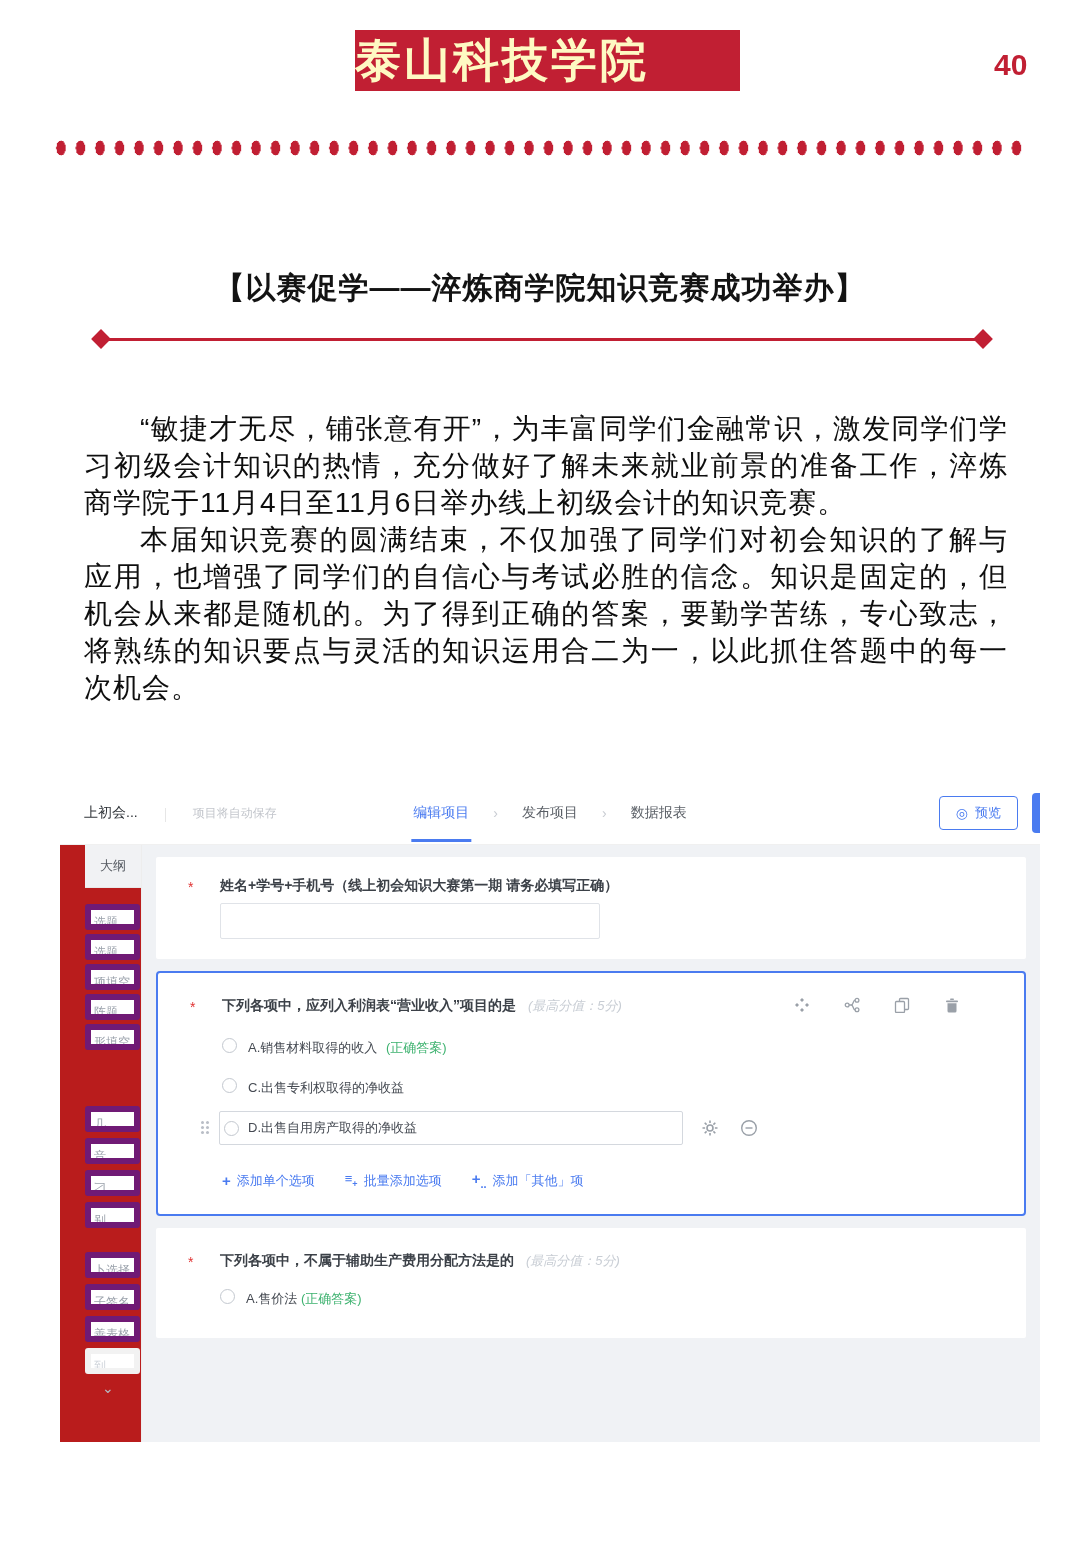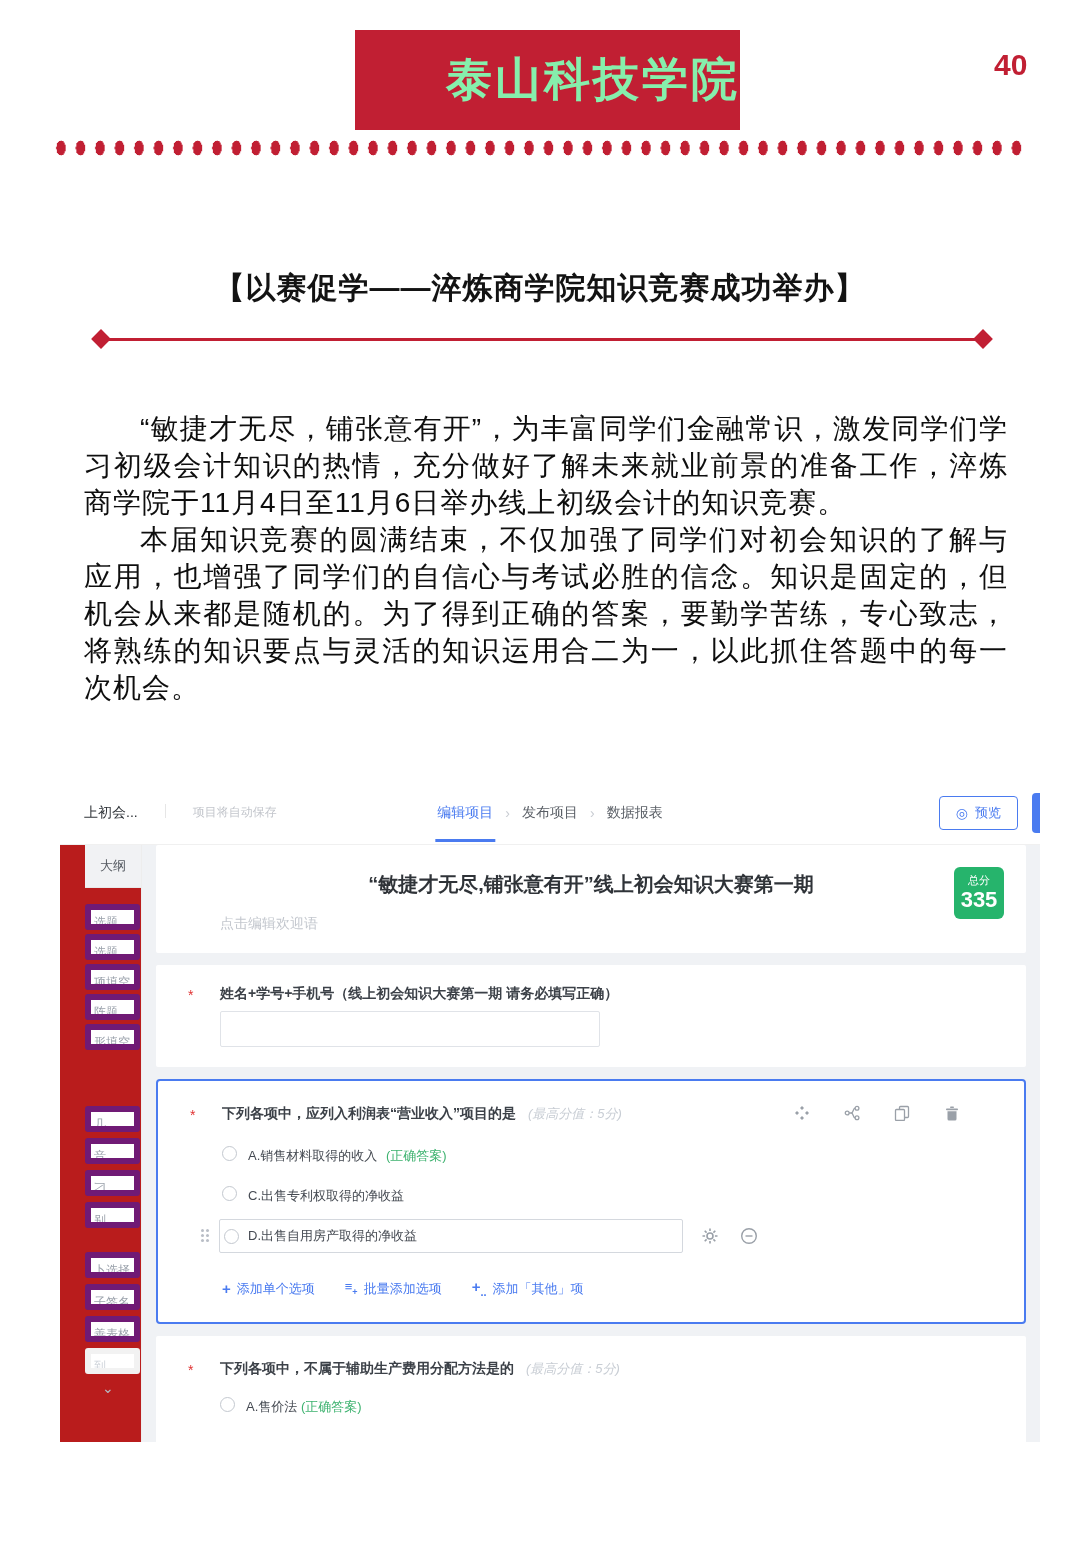--- a/index.html
+++ b/index.html
@@ -7,23 +7,23 @@
     --blue:#4a7bf0;
     --green:#26b46c;
   }
   html,body{margin:0;padding:0;background:#fff;}
   .page{
     position:relative;width:1080px;height:1542px;background:#fff;overflow:hidden;
     font-family:"Liberation Sans","DejaVu Sans",sans-serif;
   }
   
   .school-banner{
-    position:absolute;left:355px;top:30px;width:385px;height:100px;background:var(--red);
-    color:#86efac;font-family:"DejaVu Serif","Liberation Serif",serif;font-weight:bold;
-    font-size:46px;letter-spacing:3px;display:flex;align-items:center;justify-content:flex-end;
+    position:absolute;left:355px;top:30px;width:385px;height:61px;background:var(--red);
+    color:#fef9c3;font-family:"DejaVu Serif","Liberation Serif",serif;font-weight:bold;
+    font-size:46px;letter-spacing:3px;display:flex;align-items:center;justify-content:flex-start;
   }
   .page-number{position:absolute;left:994px;top:48px;color:var(--red);font-size:30px;font-weight:bold;}
   .dotted-line{
     position:absolute;left:52px;top:139px;width:973px;height:18px;
     background-image:radial-gradient(ellipse 5px 8px at 9px 9px, var(--red) 92%, rgba(0,0,0,0) 95%);
     background-size:19.5px 18px;background-repeat:repeat-x;
   }
   
   .ribbon{
     position:absolute;left:52px;top:188px;width:214px;height:64px;background:var(--red);
@@ -43,25 +43,25 @@
     position:absolute;top:410px;left:84px;width:924px;font-size:28px;line-height:37px;
     color:#0e0e0e;text-align:justify;letter-spacing:1px;font-weight:500;
   }
   .body-text p{margin:0;text-indent:2em;}
   
   .editor{
     position:absolute;left:60px;top:782px;width:980px;height:660px;background:#fff;
     font-size:13px;color:#333;overflow:hidden;
   }
   .topbar{position:relative;height:62px;background:#fff;border-bottom:1px solid #f0f0f0;display:flex;align-items:center;}
-  .tb-left{display:flex;align-items:flex-start;padding-left:24px;gap:27px;}
+  .tb-left{display:flex;align-items:flex-end;padding-left:24px;gap:27px;}
   .proj{font-size:14px;color:#2f3338;}
   .tb-sep{width:1px;height:14px;background:#e6e6e6;}
   .autosave{font-size:12px;color:#c3c6cc;}
-  .tb-tabs{position:absolute;left:50%;top:0;height:62px;transform:translateX(-50%);display:flex;align-items:center;gap:12px;white-space:nowrap;}
+  .tb-tabs{position:absolute;left:50%;top:0;height:62px;transform:translateX(-50%);display:flex;align-items:center;gap:24px;white-space:nowrap;}
   .tab{font-size:14px;color:#5a5f66;position:relative;cursor:default;}
   .tab.active{color:var(--blue);}
   .tab.active::after{content:"";position:absolute;left:-2px;right:-2px;bottom:-20px;height:3px;background:var(--blue);}
   .chev{color:#c8ccd2;font-size:14px;}
   .tb-right{margin-left:auto;display:flex;align-items:center;gap:14px;}
   .preview-btn{
     display:flex;align-items:center;gap:7px;border:1px solid var(--blue);background:#fff;color:var(--blue);
     font-size:13px;border-radius:4px;padding:7px 16px;font-family:inherit;
   }
   .eye{font-size:14px;line-height:1;}
@@ -182,28 +182,20 @@
           <div class="type-btn">卜选择</div>
           <div class="type-btn">子签名</div>
           <div class="type-btn">善表格</div>
           <div class="type-btn faint">到</div>
         </div>
         <div class="sb-chevron">⌄</div>
       </div>
 
       <div class="main">
 
-        <div class="card title-card">
-          <div class="form-title">“敏捷才无尽,铺张意有开”线上初会知识大赛第一期</div>
-          <div class="welcome">点击编辑欢迎语</div>
-          <div class="score-badge">
-            <div class="score-label">总分</div>
-            <div class="score-value">335</div>
-          </div>
-        </div>
 
         <div class="card q-card">
           <div class="q-row">
             <span class="req">*</span>
             <span>姓名+学号+手机号（线上初会知识大赛第一期 请务必填写正确）</span>
           </div>
           <div class="text-input"></div>
         </div>
 
         <div class="card q-card selected">

